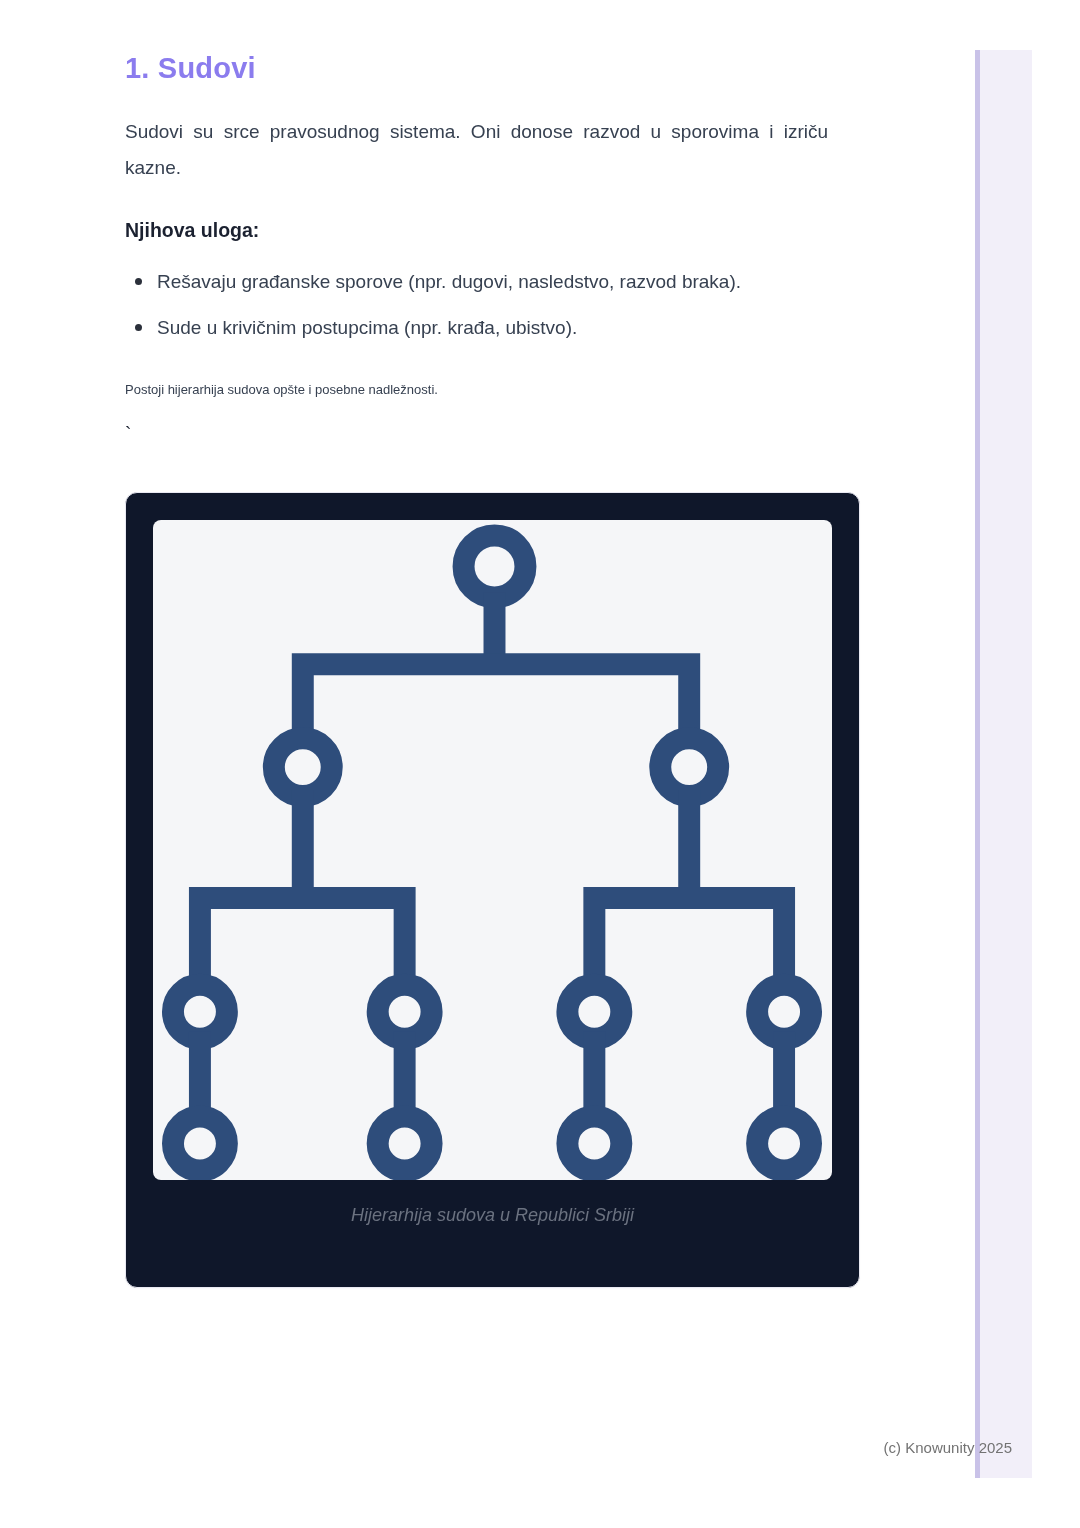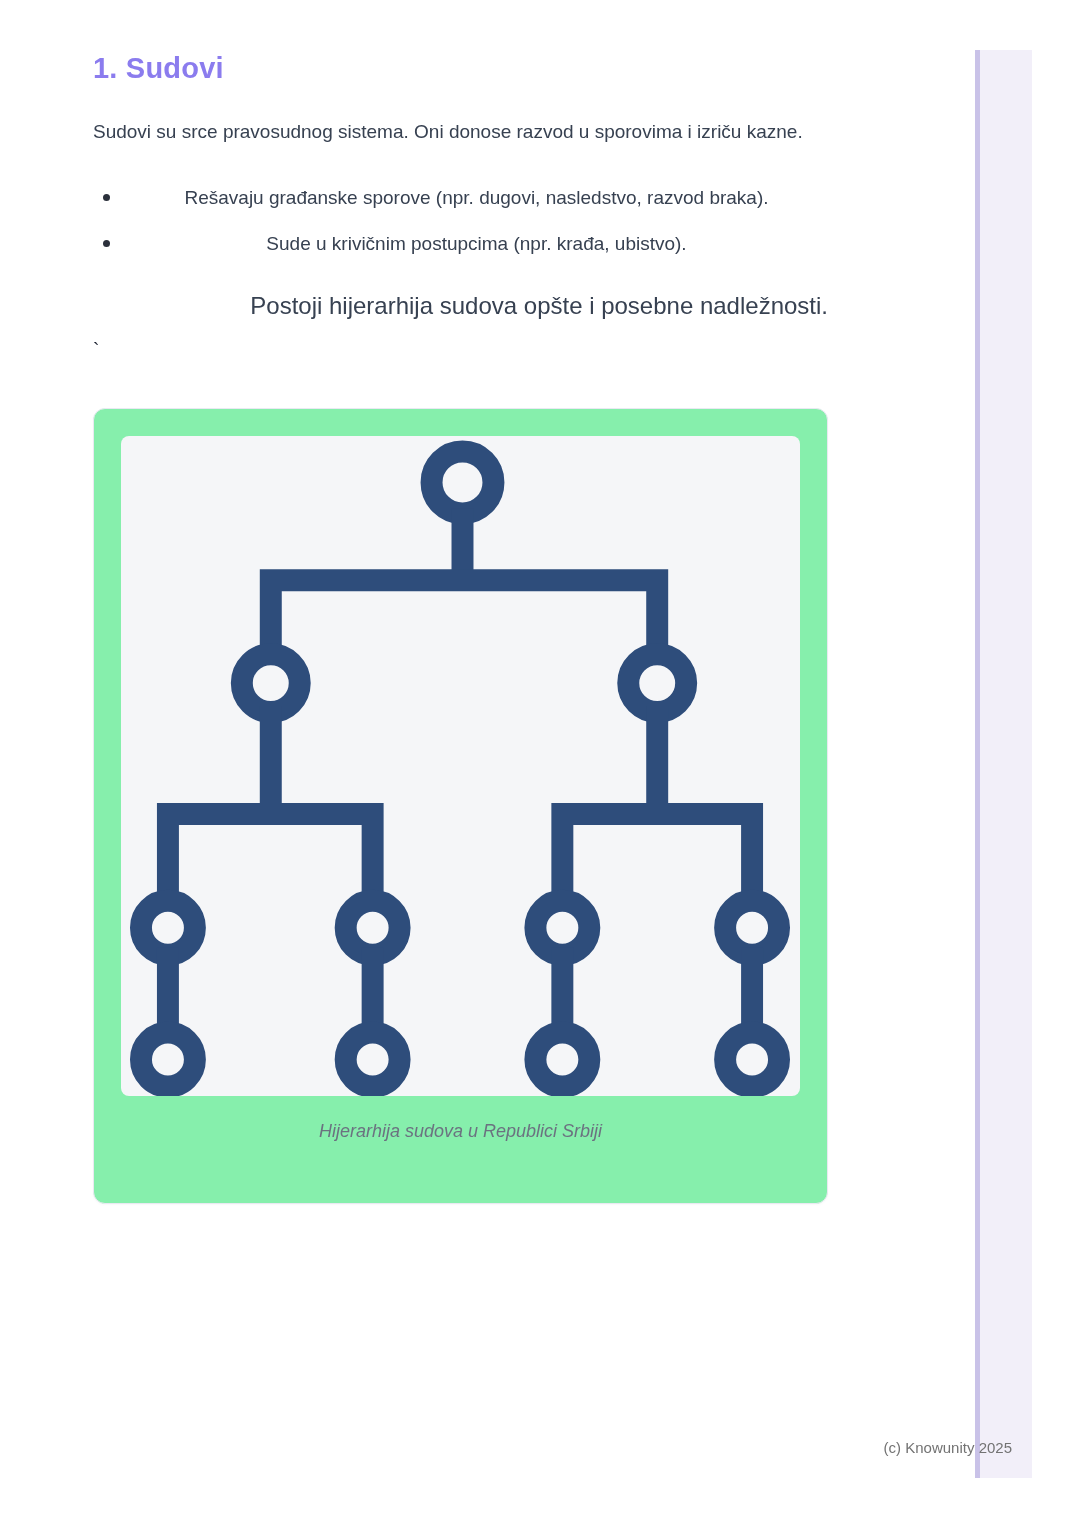--- a/index.html
+++ b/index.html
@@ -16,20 +16,21 @@
     left: 975px; top: 50px;
     width: 57px; height: 1428px;
     background: #f2eff9;
     border-left: 5px solid #c9c2e8;
     z-index: 0;
   }
   .content {
     position: relative;
     z-index: 1;
     padding: 50px 252px 0 93px; 
+    margin-left: 32px;
   }
   h1.page-title {
     font-size: 29px;
     line-height: 36px;
     font-weight: 700;
     color: #8b7cee;
     margin: 0 0 28px 0;
     letter-spacing: 0.2px;
   }
   p.intro {
@@ -42,53 +43,51 @@
     font-size: 19.5px;
     line-height: 28px;
     font-weight: 700;
     color: #1b2130;
     margin: 0 0 20px 0;
   }
   ul.roles-list {
     list-style: none;
     padding-left: 32px;
     margin: 0 0 26px 0;
-    text-align: center;
   }
   ul.roles-list li {
     position: relative;
     font-size: 19px;
     line-height: 36px;
     margin-bottom: 10px;
   }
   ul.roles-list li::before {
     content: "";
     position: absolute;
     left: -22px; top: 14px;
     width: 7px; height: 7px;
     border-radius: 50%;
     background: #2b303b;
   }
   p.system-text {
-    font-size: 24px;
+    font-size: 13px;
     line-height: 36px;
     margin: 0 0 14px 0;
-    text-align: right;
   }
   .stray-char {
     font-size: 19px;
     line-height: 24px;
     height: 24px;
     color: #1b2130;
   }
   figure.figure-card {
     margin: 46px 0 0 0;
     width: 735px;
     height: 796px;
-    background: #86efac;
+    background: #0f172a;
     border: 1px solid #e9e9f2;
     border-radius: 12px;
     padding: 27px 27px 0 27px;
     box-shadow: 0 1px 2px rgba(90,90,140,0.04);
   }
   .img-area {
     width: 679px;
     height: 660px;
     background: #f5f6f8;
     border-radius: 8px;
@@ -119,20 +118,21 @@
 <body>
 
 <div class="accent-stripe"></div>
 
 <main class="content">
 
   <h1 class="page-title">1. Sudovi</h1>
 
   <p class="intro">Sudovi su srce pravosudnog sistema. Oni donose razvod u sporovima i izriču kazne.</p>
 
+  <p class="subhead">Njihova uloga:</p>
 
   <ul class="roles-list">
     <li>Rešavaju građanske sporove (npr. dugovi, nasledstvo, razvod braka).</li>
     <li>Sude u krivičnim postupcima (npr. krađa, ubistvo).</li>
   </ul>
 
 
   <p class="system-text">Postoji hijerarhija sudova opšte i posebne nadležnosti.</p>
 
   <div class="stray-char">`</div>

